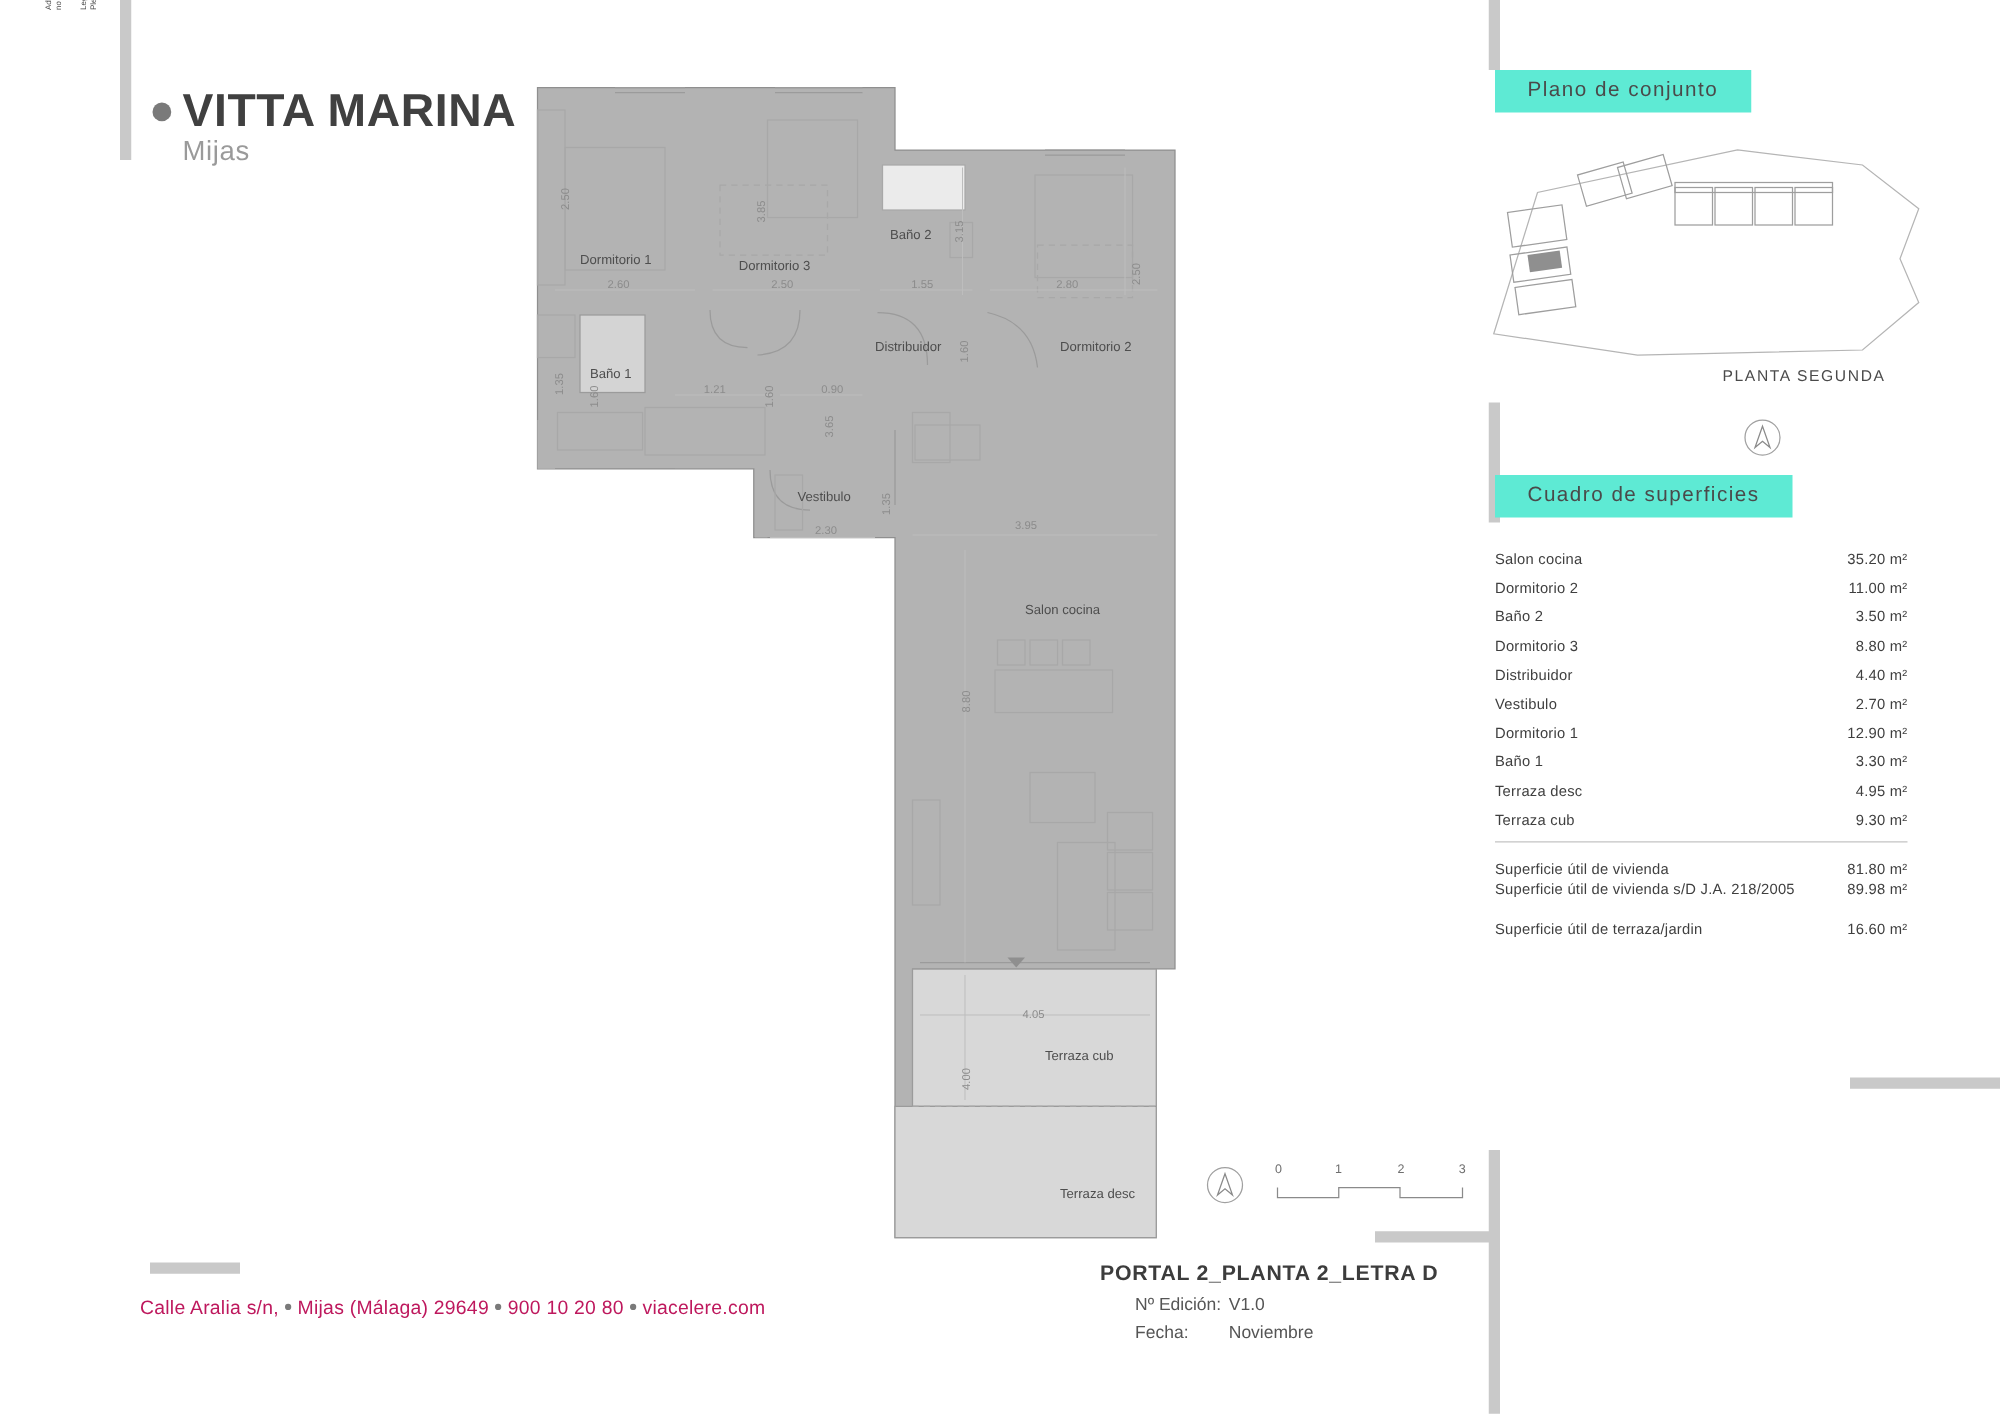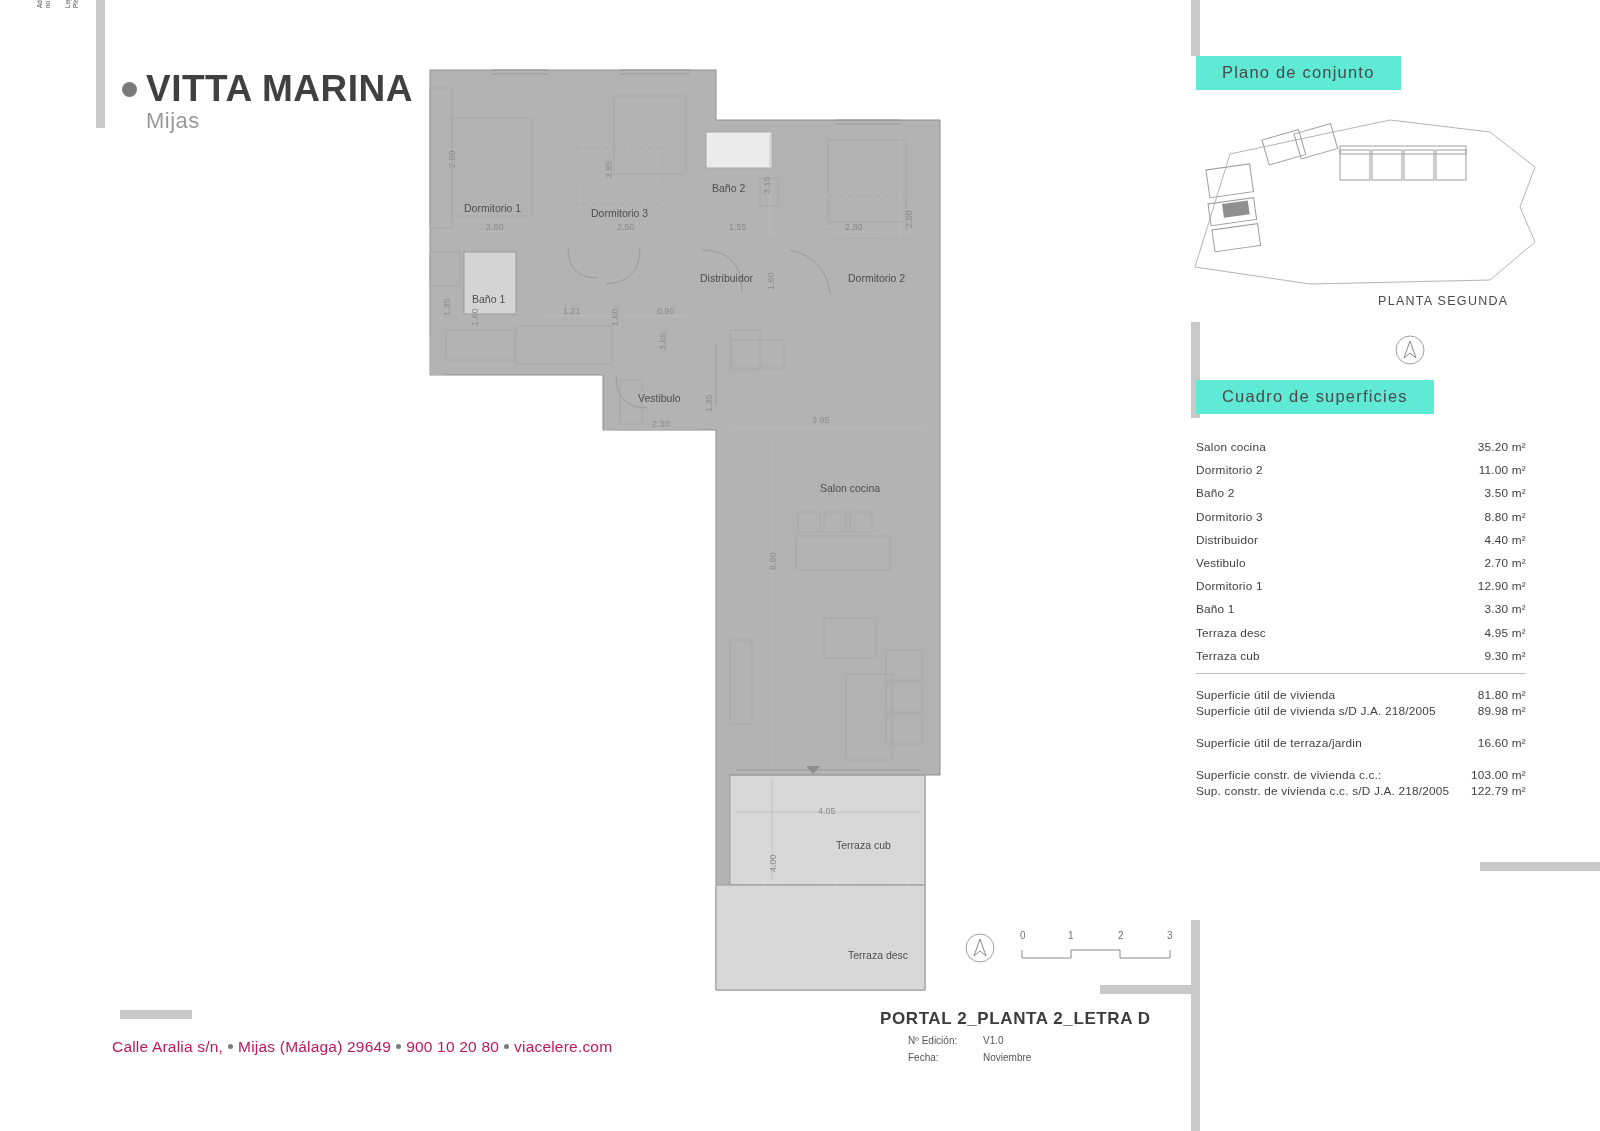--- a/index.html
+++ b/index.html
@@ -75,21 +75,21 @@
   #scale .nums{position:relative;width:155px;height:14px;font-size:10px;color:#6f6f6f;}
   #scale .nums span{position:absolute;top:0;}
   #scale .ticks{position:relative;width:155px;height:12px;margin-top:4px;}
 
   
   #planta-label{left:1378px;top:294px;font-size:12.5px;letter-spacing:1.3px;color:#4a4a4a;}
 
   
   #sheet{left:880px;top:1009px;}
   #sheet .t{font-size:17px;font-weight:bold;letter-spacing:.6px;color:#3c3c3c;}
-  #sheet .r{display:flex;font-size:10px;color:#555;margin-top:6px;padding-left:28px;}
+  #sheet .r{display:flex;font-size:14px;color:#555;margin-top:6px;padding-left:28px;}
   #sheet .r .k{width:75px;}
   #sheet .r .v{width:70px;}
 
   
   .north{position:absolute;}
 </style>
 </head>
 <body>
 
 <div class="bar" style="left:96px;top:0;width:9px;height:128px;"></div>
@@ -352,30 +352,20 @@
       </div>
   </div>
 
   <div class="grp" style="margin-top:18px;">
     <div class="row">
         <span>Superficie útil de terraza/jardin</span>
         <span>16.60 m²</span>
       </div>
   </div>
 
-  <div class="grp" style="margin-top:18px;">
-    <div class="row">
-        <span>Superficie constr. de vivienda c.c.:</span>
-        <span>103.00 m²</span>
-      </div>
-    <div class="row">
-        <span>Sup. constr. de vivienda c.c. s/D J.A. 218/2005</span>
-        <span>122.79 m²</span>
-      </div>
-  </div>
 </div>
 
 <div class="abs" id="scale">
   <div class="nums">
     <span style="left:0;">0</span>
     <span style="left:48px;">1</span>
     <span style="left:98px;">2</span>
     <span style="left:147px;">3</span>
   </div>
   <svg class="ticks" width="155" height="12" viewBox="0 0 155 12">

